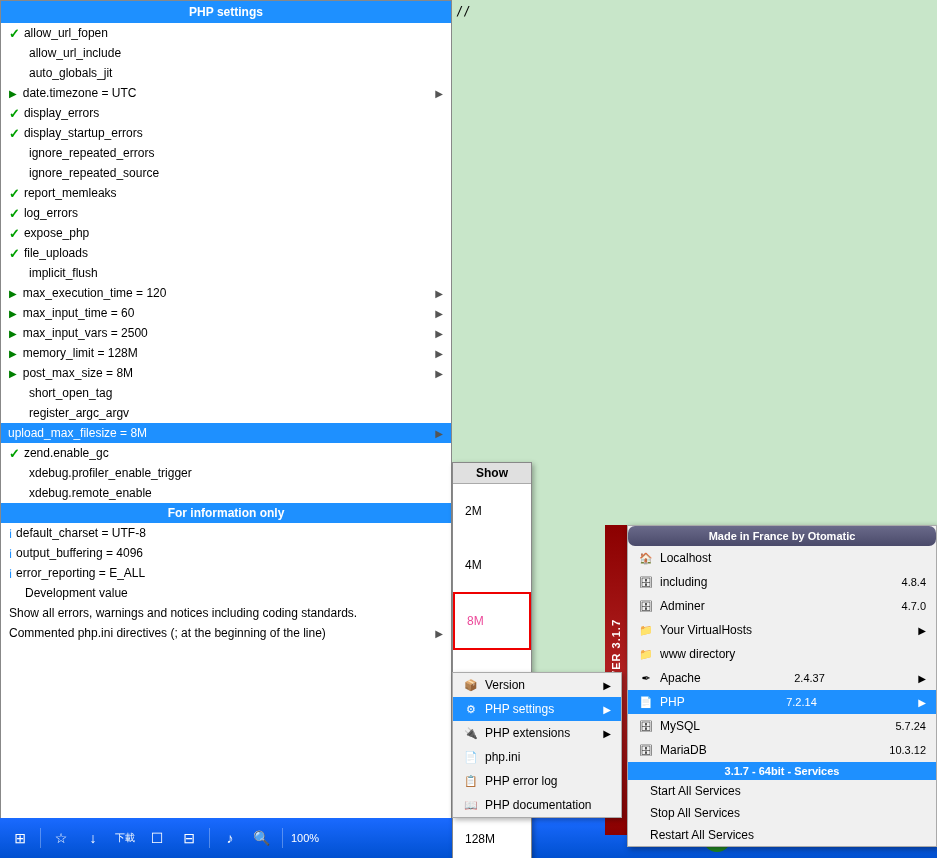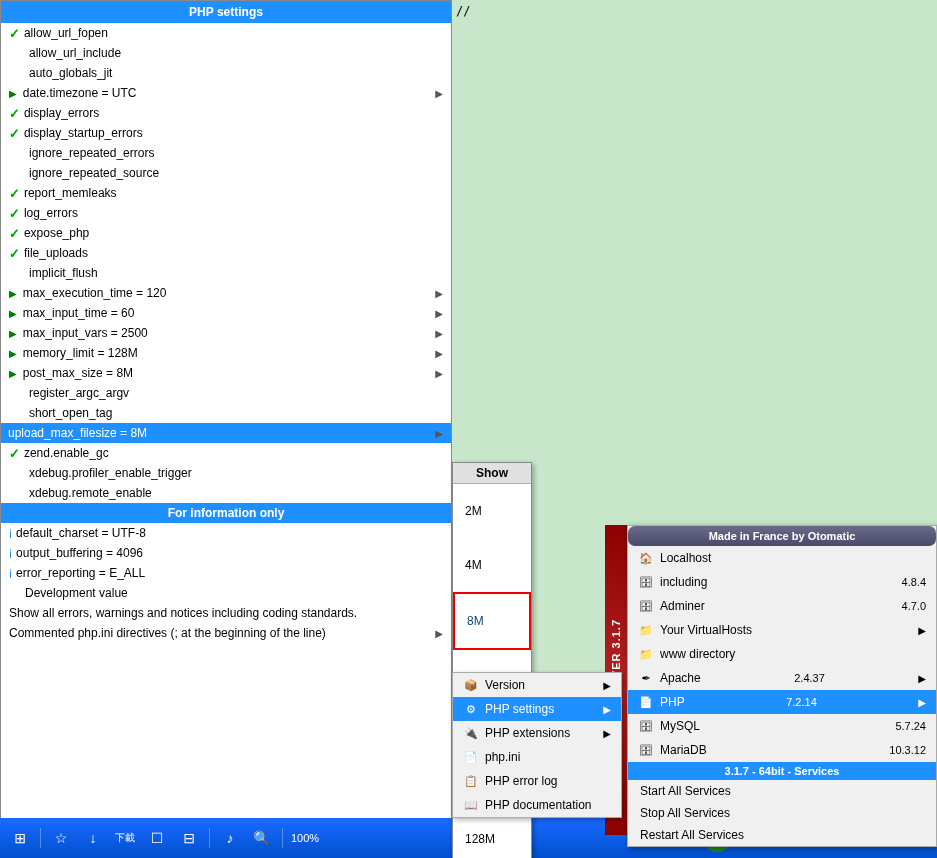--- a/index.html
+++ b/index.html
@@ -109,21 +109,21 @@
     }
 
     .size-submenu-list li {
       padding: 20px 12px;
       cursor: pointer;
       font-size: 12px;
     }
 
     .size-submenu-list li.selected {
       background: #fff;
-      color: #0c4a6e;
+      color: #ec4899;
       border: 2px solid #e00;
     }
 
     
     .wamp-menu {
       position: absolute;
       right: 0;
       top: 525px;
       width: 310px;
       background: #f0f0f0;
@@ -178,21 +178,21 @@
       padding: 3px 8px;
       font-size: 11px;
       font-weight: bold;
     }
 
     .wamp-services-list {
       list-style: none;
     }
 
     .wamp-services-list li {
-      padding: 4px 12px;
+      padding: 4px 22px;
       font-size: 12px;
       cursor: pointer;
     }
 
     
     .context-menu {
       position: absolute;
       left: 452px;
       top: 672px;
       width: 170px;
@@ -431,25 +431,25 @@
         <span>memory_limit = 128M</span>
         <span class="arrow-right">▶</span>
       </li>
       <li>
         <span class="arrow-right-green" style="margin-right: 6px;">▶</span>
         <span>post_max_size = 8M</span>
         <span class="arrow-right">▶</span>
       </li>
       <li>
         <span style="margin-right: 20px;"></span>
+        <span>short_open_tag</span>
+      </li>
+      <li>
+        <span style="margin-right: 20px;"></span>
         <span>register_argc_argv</span>
-      </li>
-      <li>
-        <span style="margin-right: 20px;"></span>
-        <span>short_open_tag</span>
       </li>
       <li class="active">
         <span>upload_max_filesize = 8M</span>
         <span class="arrow-right">▶</span>
       </li>
       <li>
         <span class="check-mark">✓</span>
         <span>zend.enable_gc</span>
       </li>
       <li>

